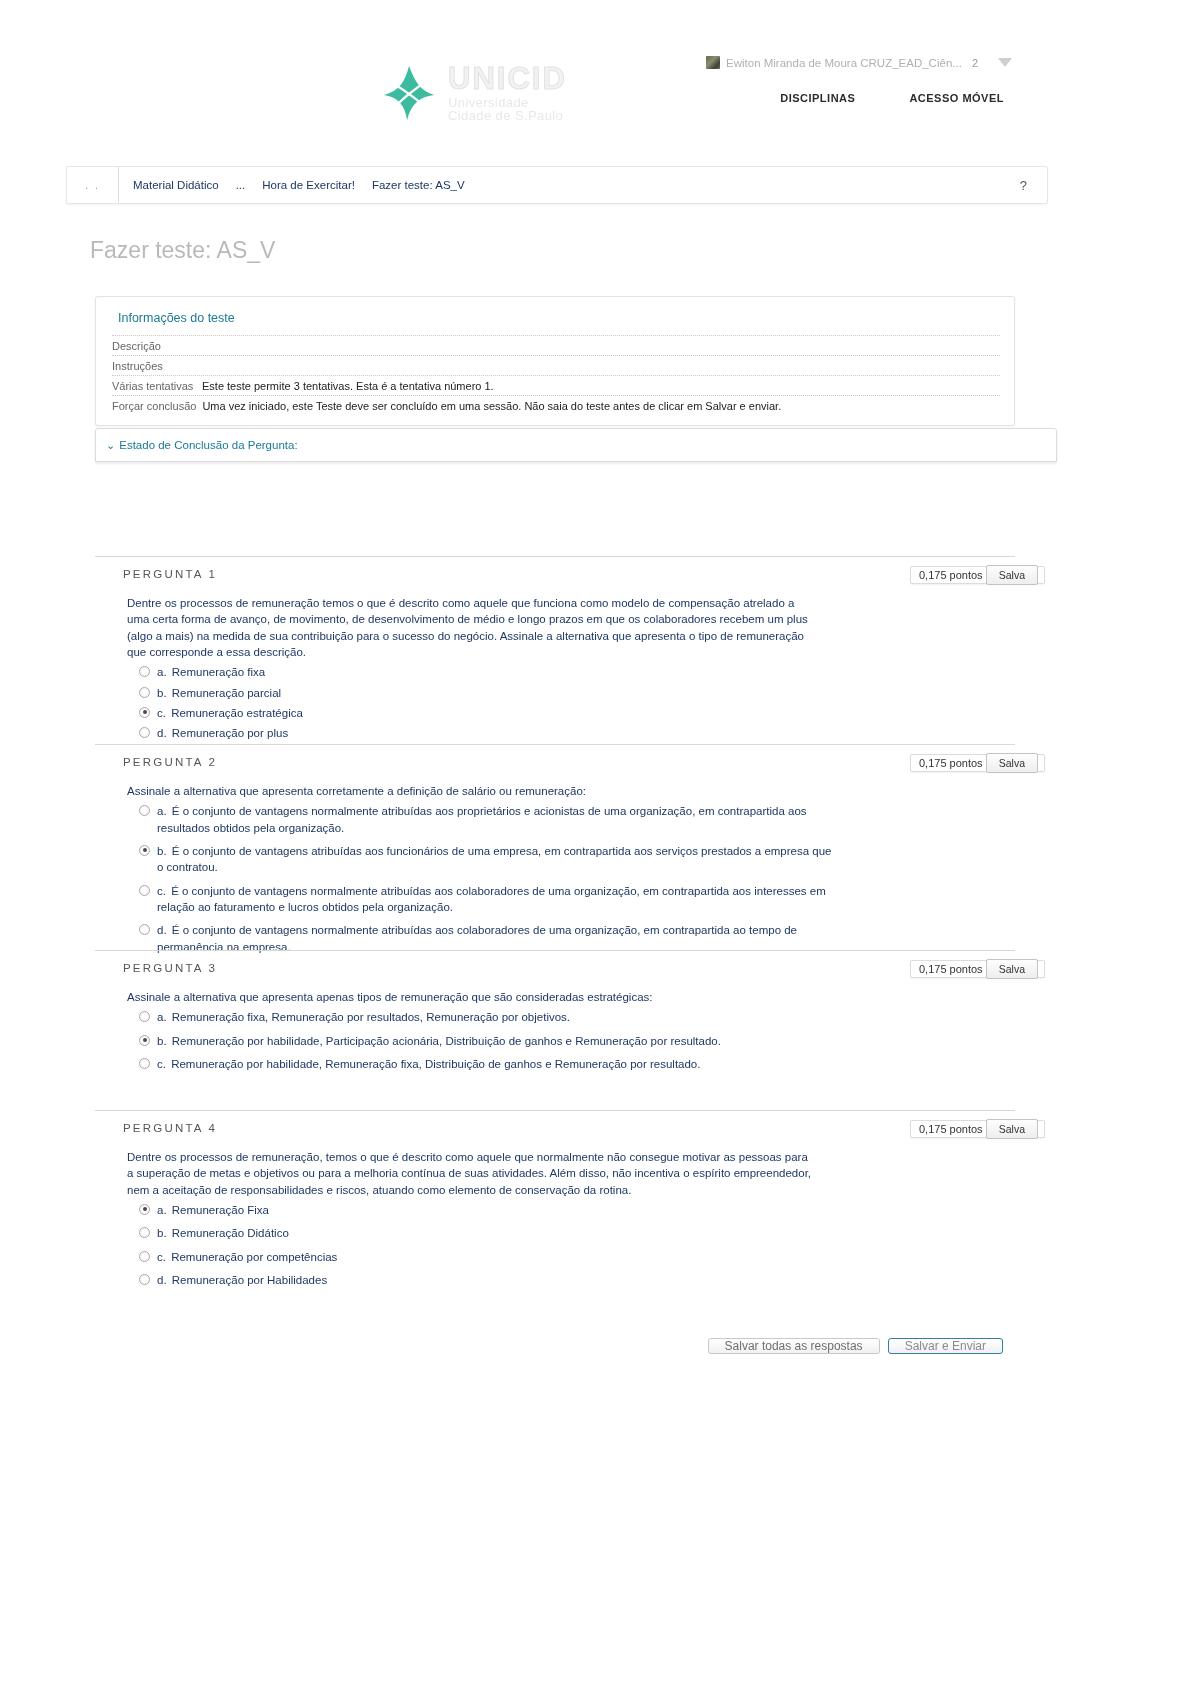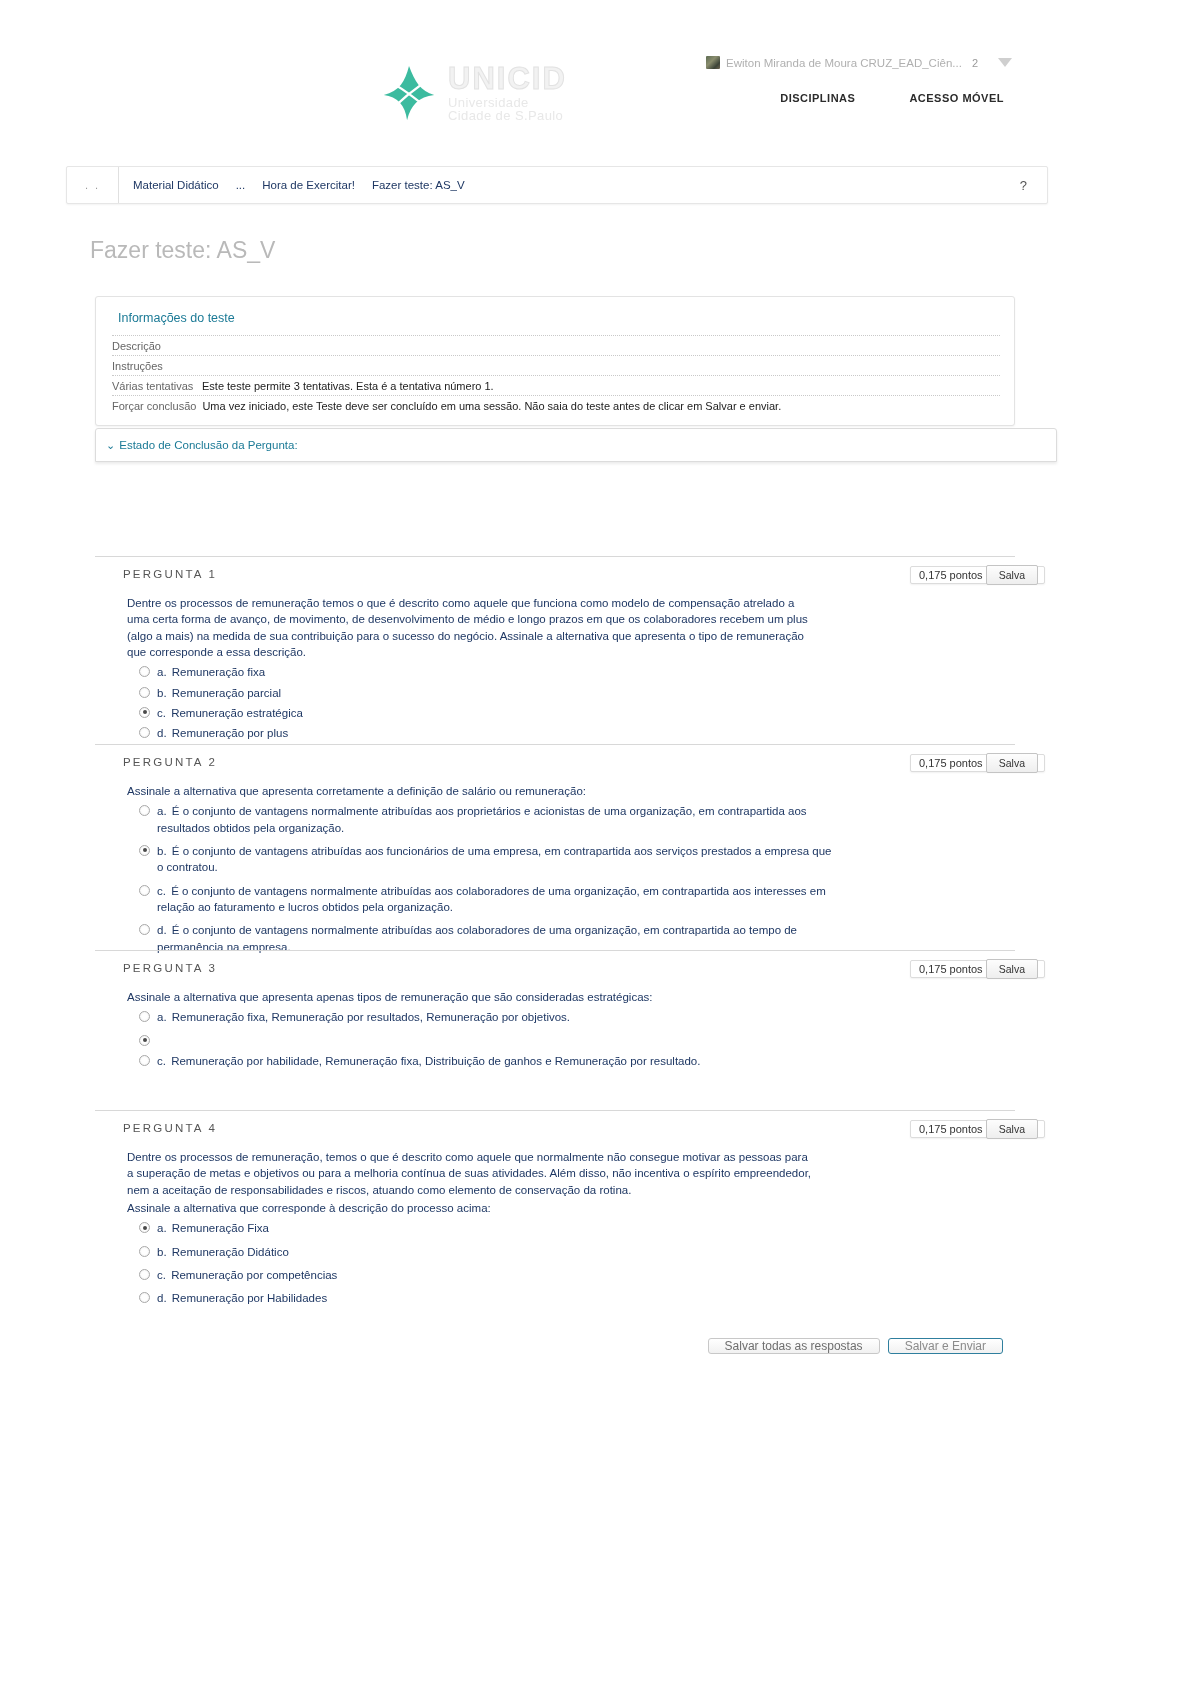--- a/index.html
+++ b/index.html
@@ -353,39 +353,39 @@
     </div>
   </div>
   <div class="q-body">
     <div class="q-text">Assinale a alternativa que apresenta apenas tipos de remuneração que são consideradas estratégicas:</div>
     <div class="opt">
       <span class="radio"></span>
       <span class="opt-label"><span class="opt-letter">a.</span> <span>Remuneração fixa, Remuneração por resultados, Remuneração por objetivos.</span></span>
     </div>
     <div class="opt tall">
       <span class="radio checked"></span>
+      <span class="opt-label"><span class="opt-letter">b.</span> <span>Remuneração por habilidade, Participação acionária, Distribuição de ganhos e Remuneração por resultado.</span></span>
     </div>
     <div class="opt tall">
       <span class="radio"></span>
       <span class="opt-label"><span class="opt-letter">c.</span> <span>Remuneração por habilidade, Remuneração fixa, Distribuição de ganhos e Remuneração por resultado.</span></span>
     </div>
   </div>
 </div>
 
 <div class="question" style="top:1110px;">
   <div class="q-head">
     <span class="q-num">PERGUNTA 4</span>
     <div class="q-points-box">
       <span class="q-points">0,175 pontos</span>
       <button class="btn-salva">Salva</button>
     </div>
   </div>
   <div class="q-body">
     <div class="q-text">Dentre os processos de remuneração, temos o que é descrito como aquele que normalmente não consegue motivar as pessoas para a superação de metas e objetivos ou para a melhoria contínua de suas atividades. Além disso, não incentiva o espírito empreendedor, nem a aceitação de responsabilidades e riscos, atuando como elemento de conservação da rotina.</div>
-    <div class="q-text">Assinale a alternativa que corresponde à descrição do processo acima:</div>
     <div class="opt">
       <span class="radio checked"></span>
       <span class="opt-label"><span class="opt-letter">a.</span> <span>Remuneração Fixa</span></span>
     </div>
     <div class="opt tall">
       <span class="radio"></span>
       <span class="opt-label"><span class="opt-letter">b.</span> <span>Remuneração Didático</span></span>
     </div>
     <div class="opt tall">
       <span class="radio"></span>

